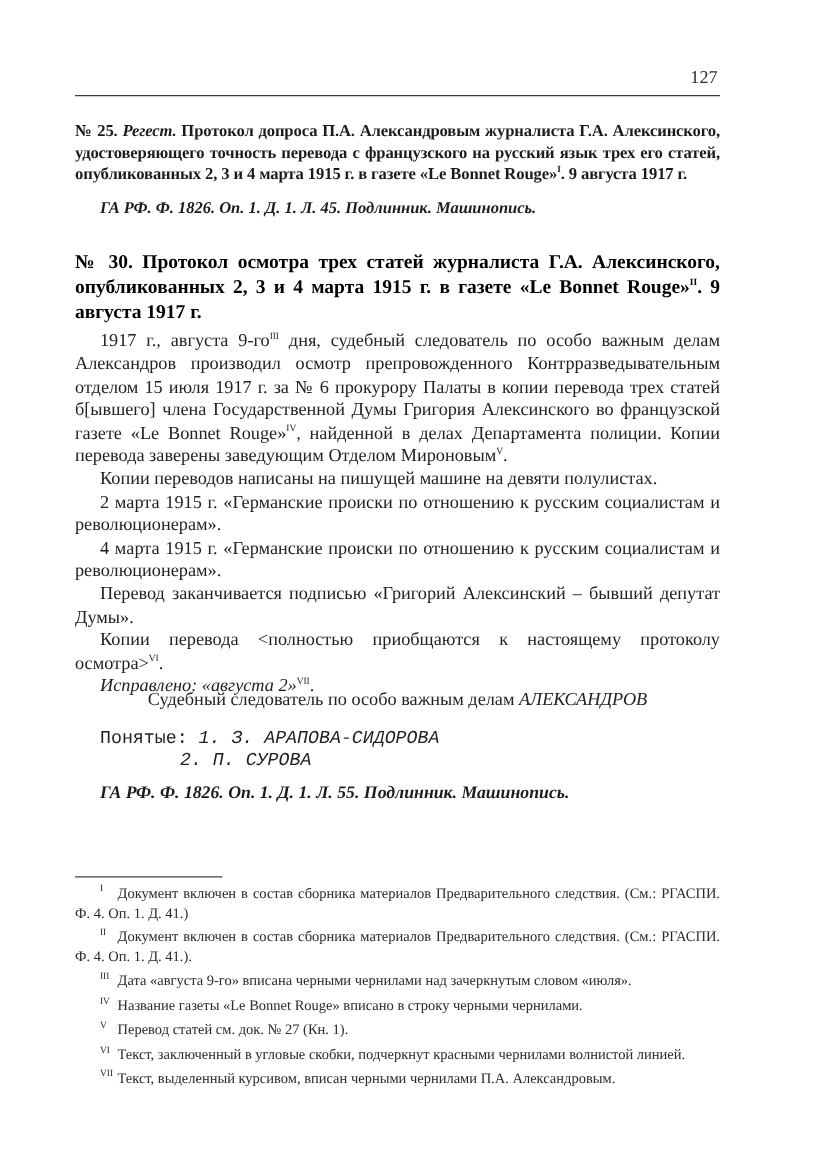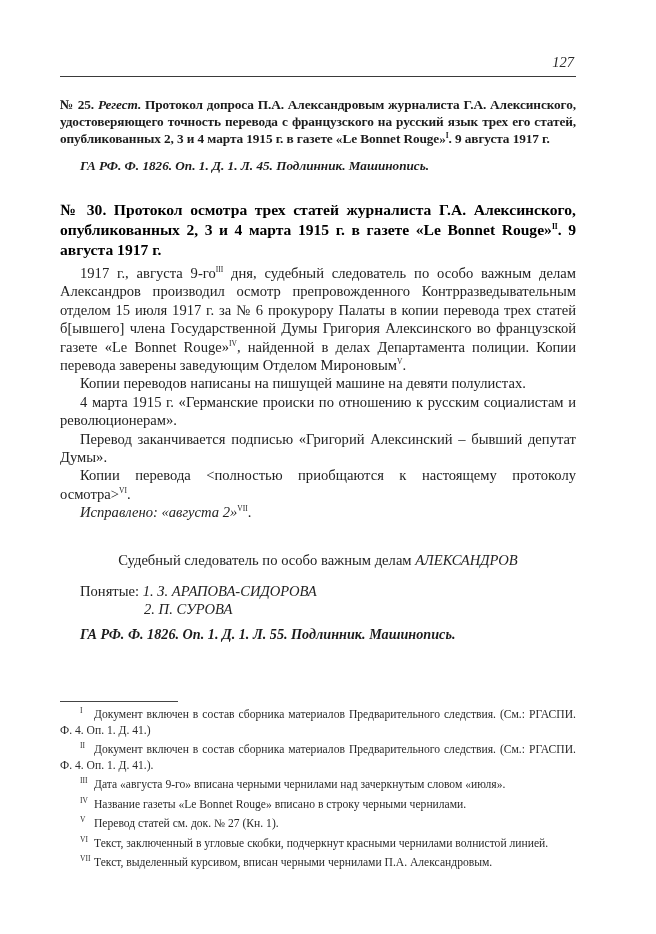--- a/index.html
+++ b/index.html
@@ -26,21 +26,20 @@
       left: 0;
       top: 52px;
       width: 516px;
       height: 24px;
       border-bottom: 1.6px solid #3a3a3a;
     }
     .page-number {
       position: absolute;
       right: 2px;
       top: 2px;
-      font-style: italic;
       font-size: 14.5px;
       color: #2a2a2a;
     }
     .block { position: absolute; left: 0; width: 516px; }
 
     .regest {
       top: 96px;
       font-size: 13.3px;
       font-weight: bold;
       line-height: 17px;
@@ -94,20 +93,21 @@
       width: 516px;
     }
     .signature .name { font-style: italic; }
 
     .witnesses {
       top: 582px;
       font-size: 14.6px;
       line-height: 18.4px;
       color: #222;
       padding-left: 20px;
+      font-family: Liberation Mono, monospace;
     }
     .witnesses .label { }
     .witnesses .it { font-style: italic; }
     .witnesses .row2 { padding-left: 64px; font-style: italic; }
 
     .ref2 { top: 626px; font-size: 14.2px; }
 
     .footnote-rule {
       position: absolute;
       left: 0;
@@ -155,20 +155,21 @@
 
   <div class="block doc-title">
     <span>№ 30. Протокол осмотра трех статей журналиста Г.А. Алексинского, опубликованных 2, 3 и 4 марта 1915 г. в газете «Le Bonnet Rouge»</span><span class="sup">II</span><span>. 9 августа 1917 г.</span>
   </div>
 
   <div class="block body-text">
     <p>
       <span>1917 г., августа 9-го</span><span class="sup">III</span><span> дня, судебный следователь по особо важным делам Александров производил осмотр препровожденного Контрразведывательным отделом 15 июля 1917 г. за № 6 прокурору Палаты в копии перевода трех статей б[ывшего] члена Государственной Думы Григория Алексинского во французской газете «Le Bonnet Rouge»</span><span class="sup">IV</span><span>, найденной в делах Департамента полиции. Копии перевода заверены заведующим Отделом Мироновым</span><span class="sup">V</span><span>.</span>
     </p>
     <p>Копии переводов написаны на пишущей машине на девяти полулистах.</p>
+    <p>2 марта 1915 г. «Германские происки по отношению к русским социалистам и революционерам».</p>
     <p>4 марта 1915 г. «Германские происки по отношению к русским социалистам и революционерам».</p>
     <p>Перевод заканчивается подписью «Григорий Алексинский – бывший депутат Думы».</p>
     <p>
       <span>Копии перевода &lt;полностью приобщаются к настоящему протоколу осмотра&gt;</span><span class="sup">VI</span><span>.</span>
     </p>
     <p>
       <span class="italic">Исправлено: «августа 2»</span><span class="sup">VII</span><span>.</span>
     </p>
   </div>
 

